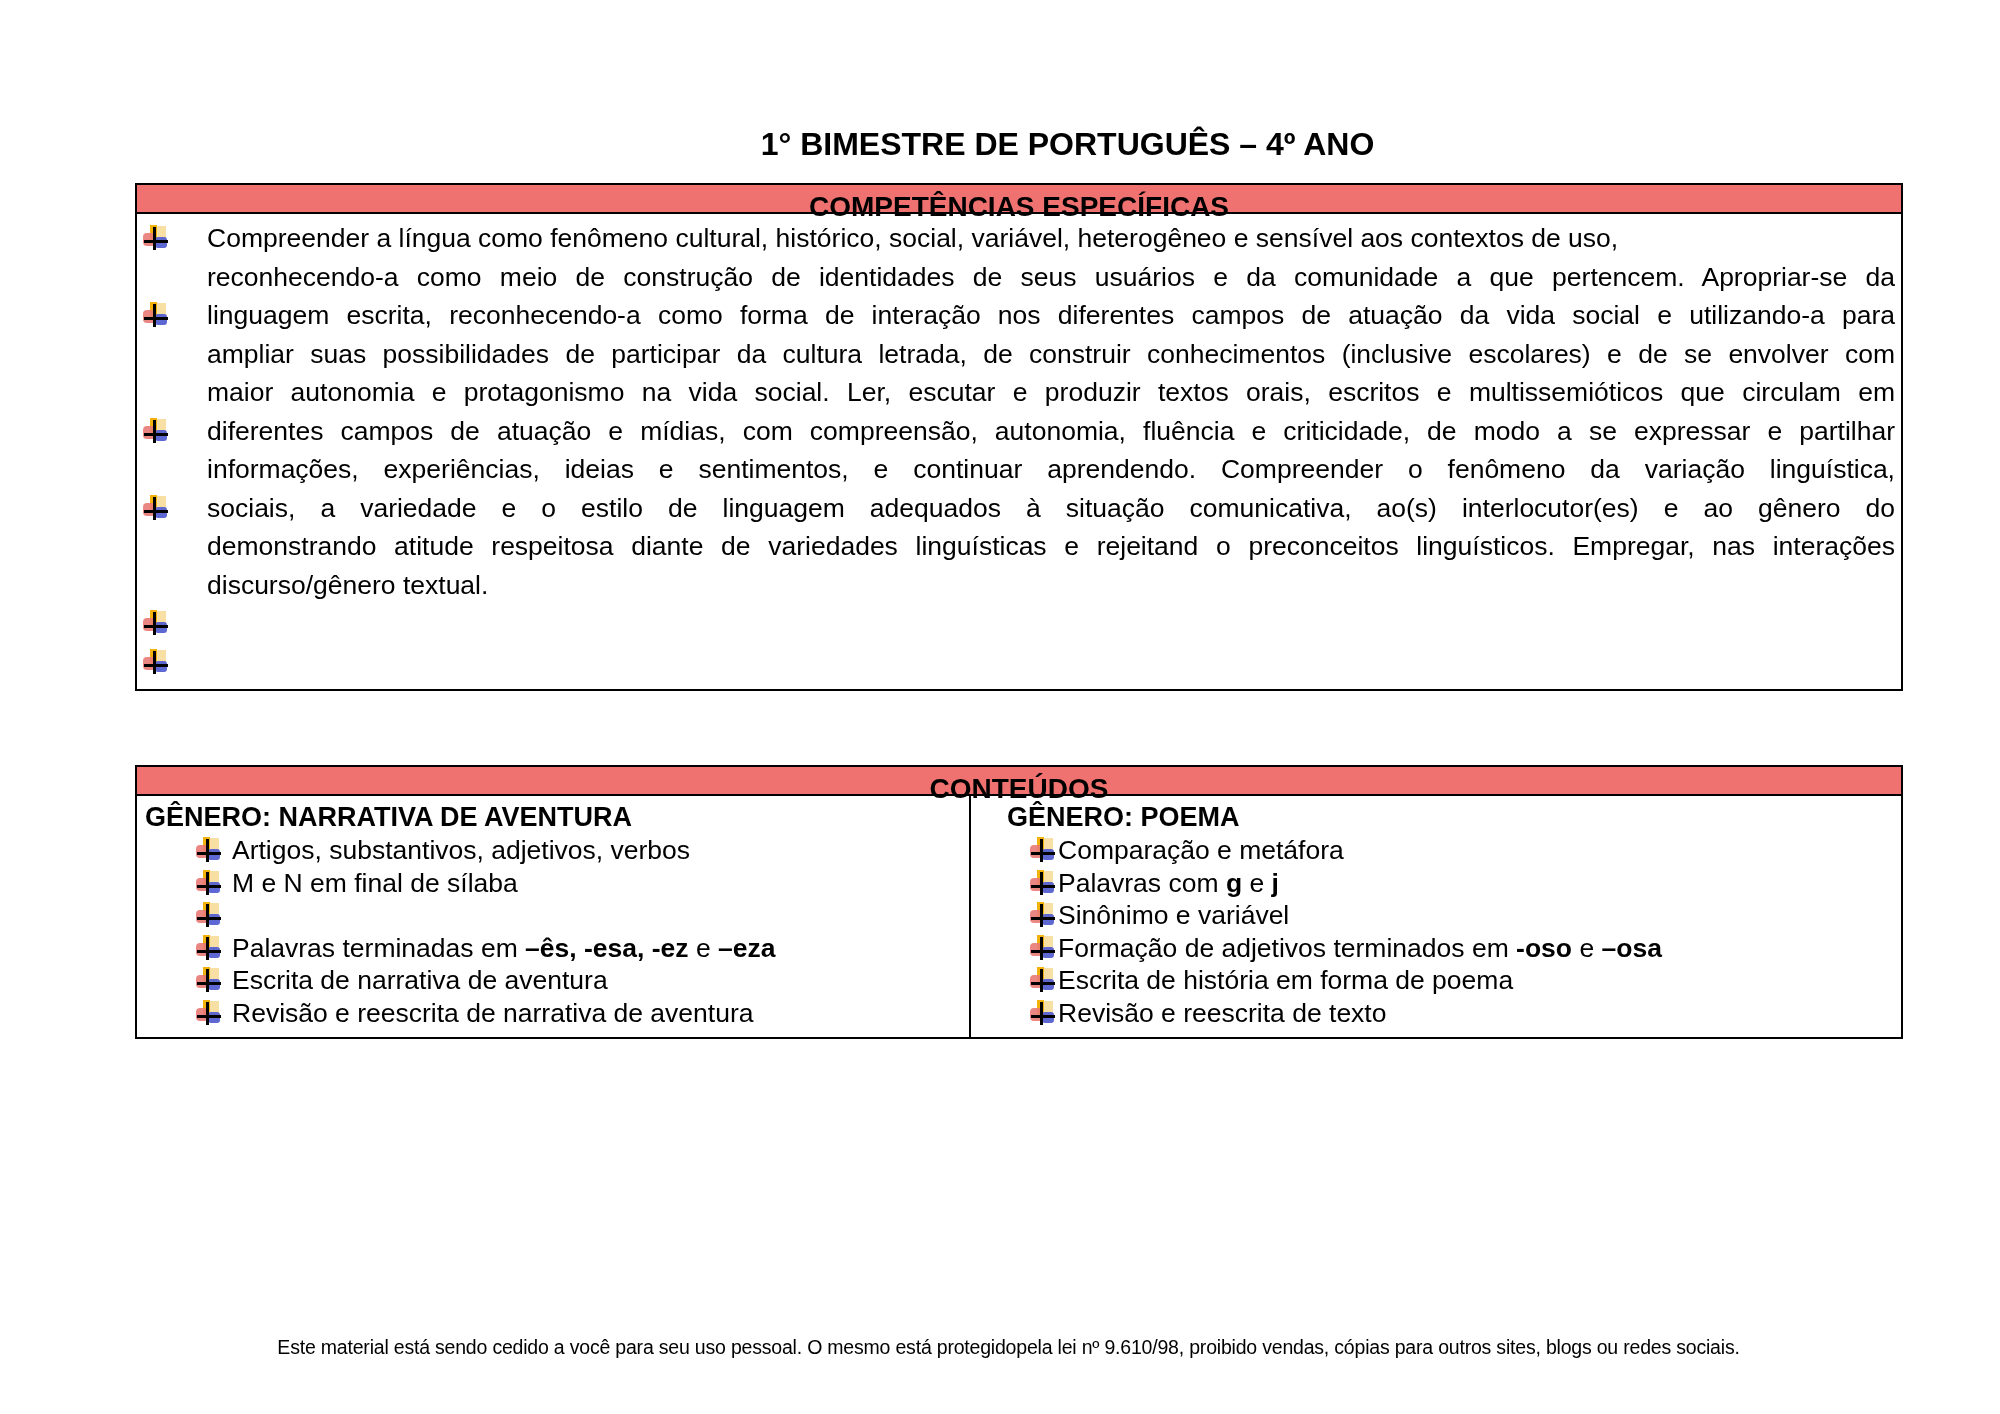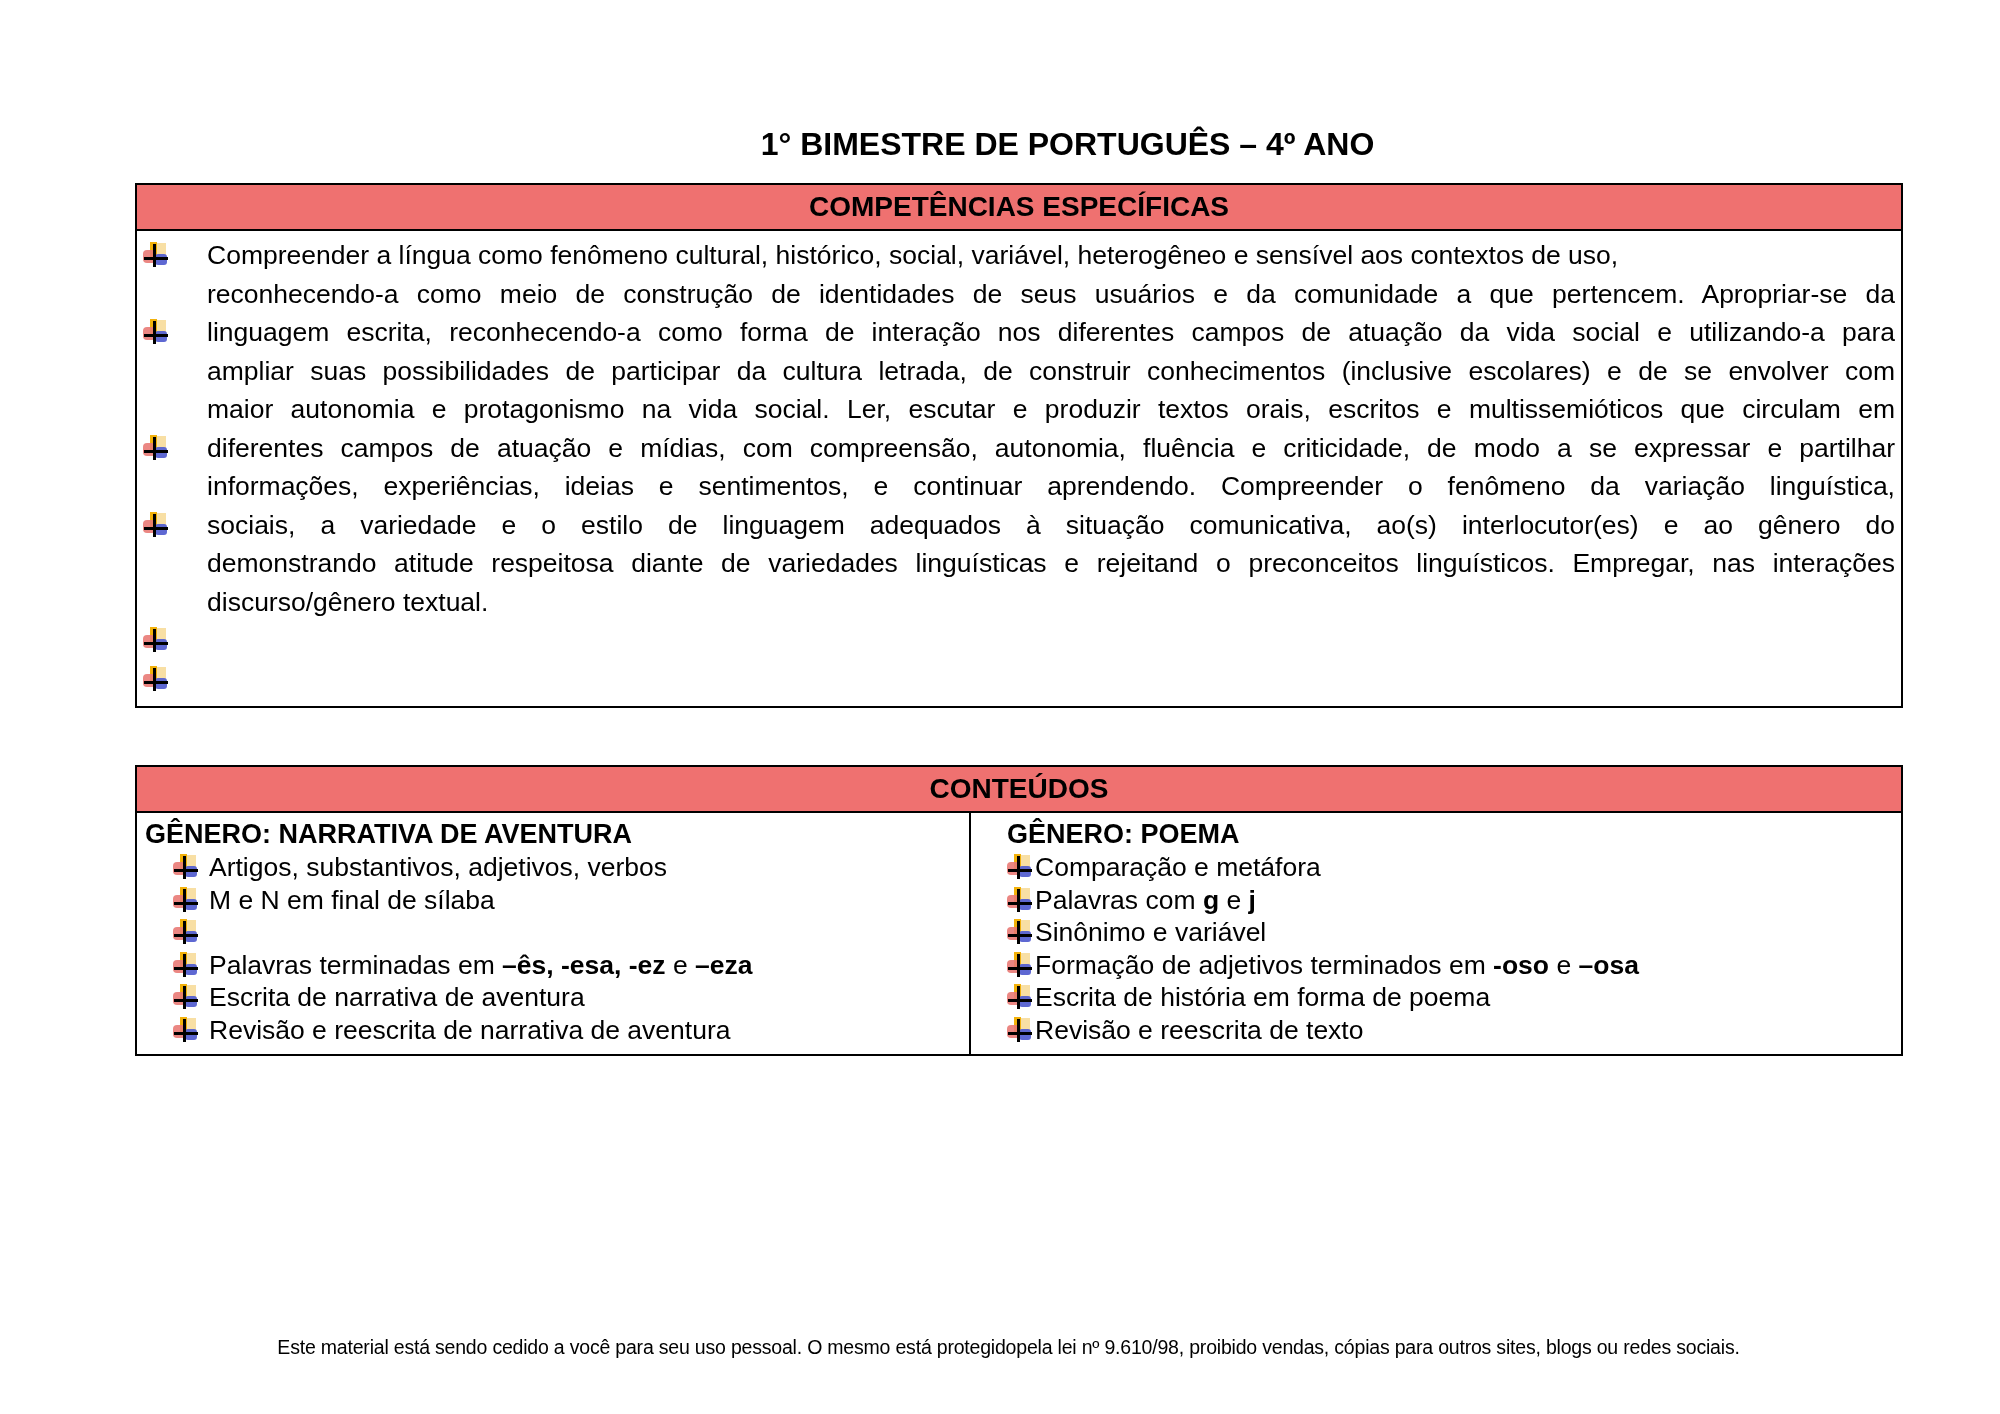--- a/index.html
+++ b/index.html
@@ -28,21 +28,21 @@
     position:absolute;left:135px;right:0;top:126px;
     text-align:center;
     font-size:32px;font-weight:bold;
     letter-spacing:0px;
     white-space:nowrap;
   }
 
   
   .tbl{position:absolute;left:135px;width:1768px;}
   .tbl-head{
-    height:48px;line-height:44px;
+    height:31px;line-height:44px;
     background:var(--header-bg);
     border:2px solid var(--border);
     text-align:center;
     font-size:28px;font-weight:bold;
   }
 
   
   .tbl-competencias{top:183px;}
   .comp-body{
     border:2px solid var(--border);border-top:none;
@@ -77,20 +77,21 @@
     white-space:nowrap;
   }
   .cell-left .cell-title{padding-left:8px;}
   .cell-right .cell-title{padding-left:36px;}
   .c-item{
     position:relative;
     line-height:32.5px;
     min-height:32.5px;
     font-size:26.5px;
     white-space:nowrap;
+    margin-left:23px;
   }
   .cell-left .c-item{padding-left:72px;}
   .cell-right .c-item{padding-left:64px;}
   .c-item .w-bullet{left:36px;top:3px;}
 
   
   .w-bullet{position:absolute;width:26px;height:26px;display:block;}
   .comp-line .w-bullet{left:-32px;top:6px;}
   .w-bullet i{position:absolute;display:block;}
   .w-bullet .p-cream{left:13px;top:1px;width:10px;height:16px;background:var(--bullet-cream);}

